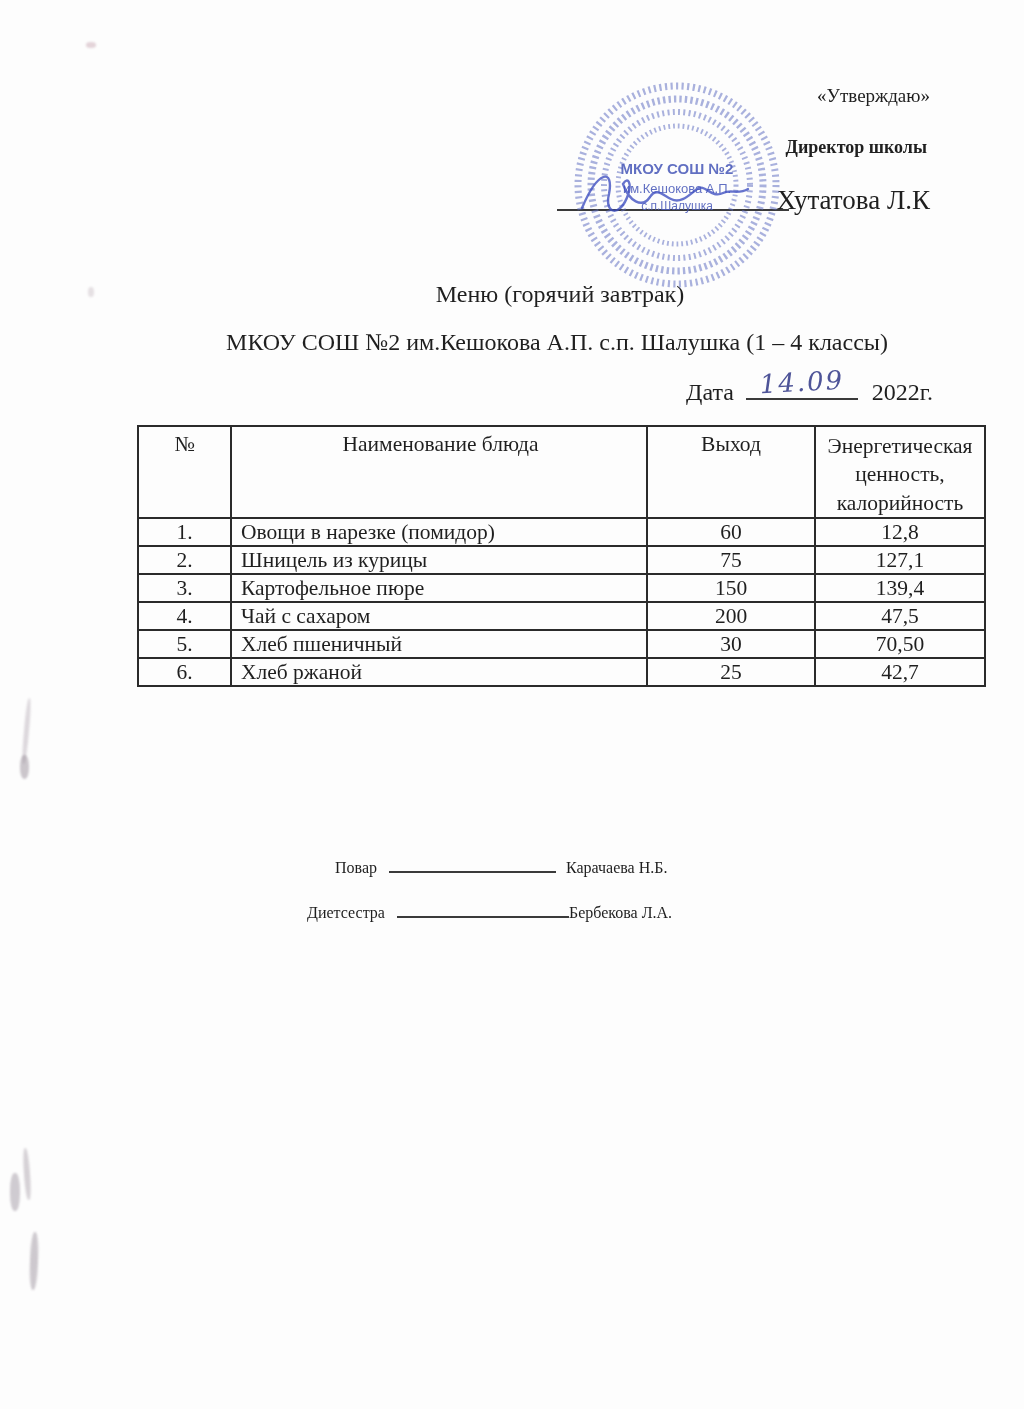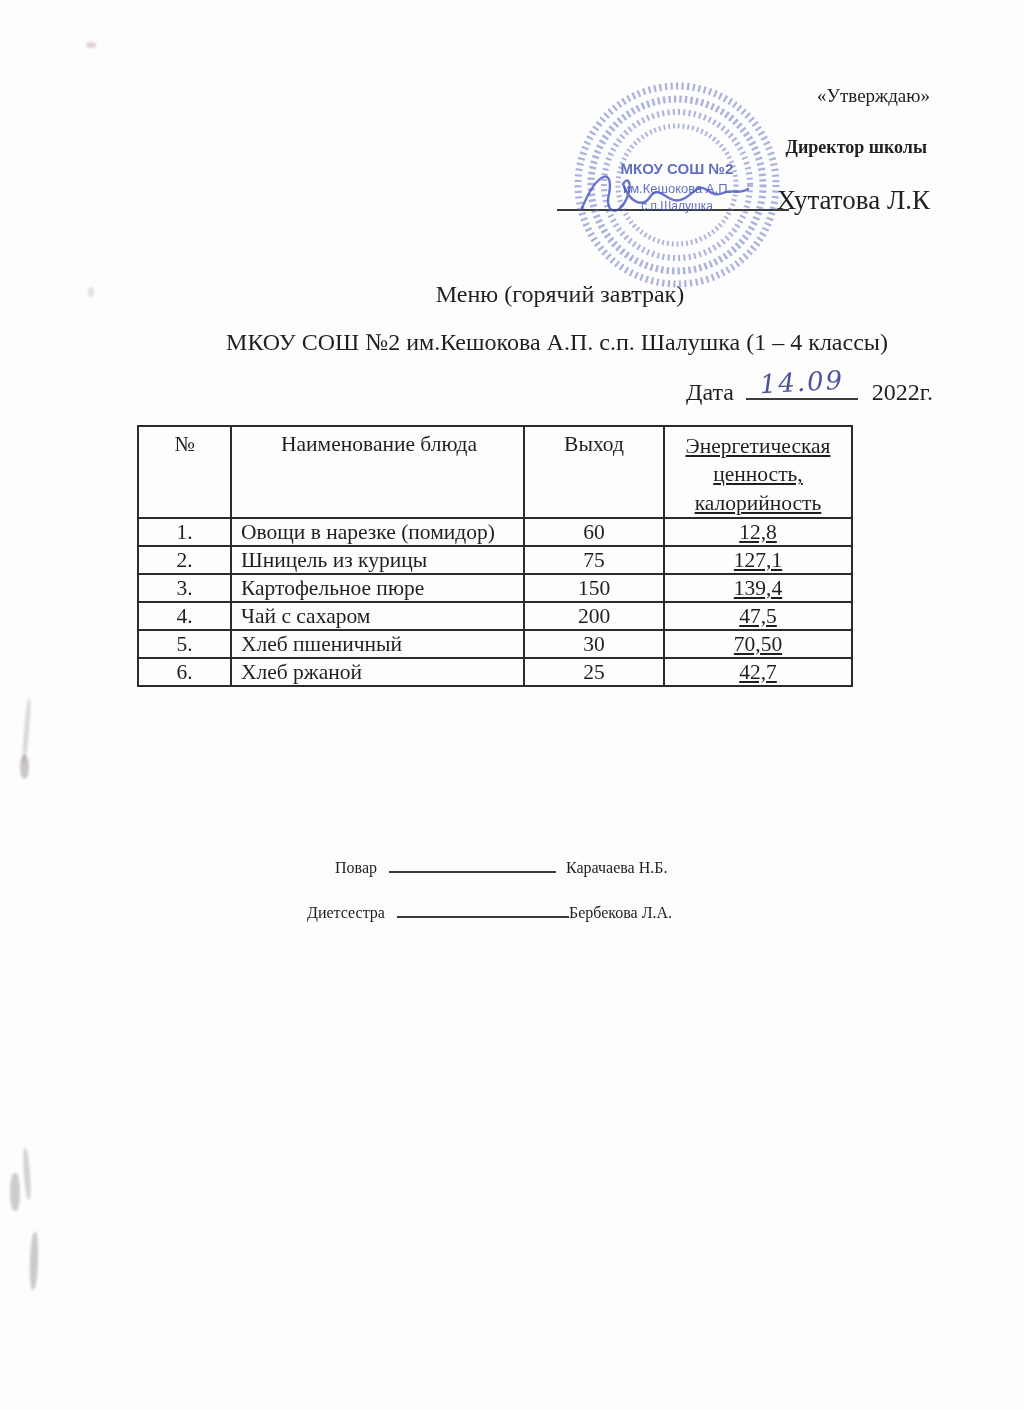--- a/index.html
+++ b/index.html
@@ -45,23 +45,23 @@
   .menu-table { top: 425px; left: 137px; border-collapse: collapse; table-layout: fixed; }
   .menu-table th, .menu-table td {
     border: 2px solid #2b2b2b;
     font-size: 21.5px; font-weight: normal;
     padding: 0 6px;
   }
   .menu-table th { vertical-align: top; padding-top: 5px; text-align: center; }
   .menu-table thead tr { height: 85px; }
   .menu-table tbody tr { height: 28px; }
   .col-num    { width: 93px;  text-align: center; }
-  .col-dish   { width: 293px; text-align: left; padding-left: 9px !important; }
-  .col-output { width: 140px; text-align: center; }
-  .col-energy { width: 188px; text-align: center; text-decoration: underline; }
+  .col-dish   { width: 416px; text-align: left; padding-left: 9px !important; }
+  .col-output { width: 168px; text-align: center; }
+  .col-energy { width: 170px; text-align: center; }
   th.col-energy { padding-left: 10px !important; padding-right: 10px !important; line-height: 1.32; }
 
   
   .sig-row { font-size: 16px; white-space: nowrap; }
   .sig-povar { top: 849px; left: 335px; }
   .sig-diet  { top: 894px; left: 307px; }
   .sig-underline {
     display: inline-block; height: 24px;
     border-bottom: 2px solid #3a3a3a; vertical-align: baseline;
   }

